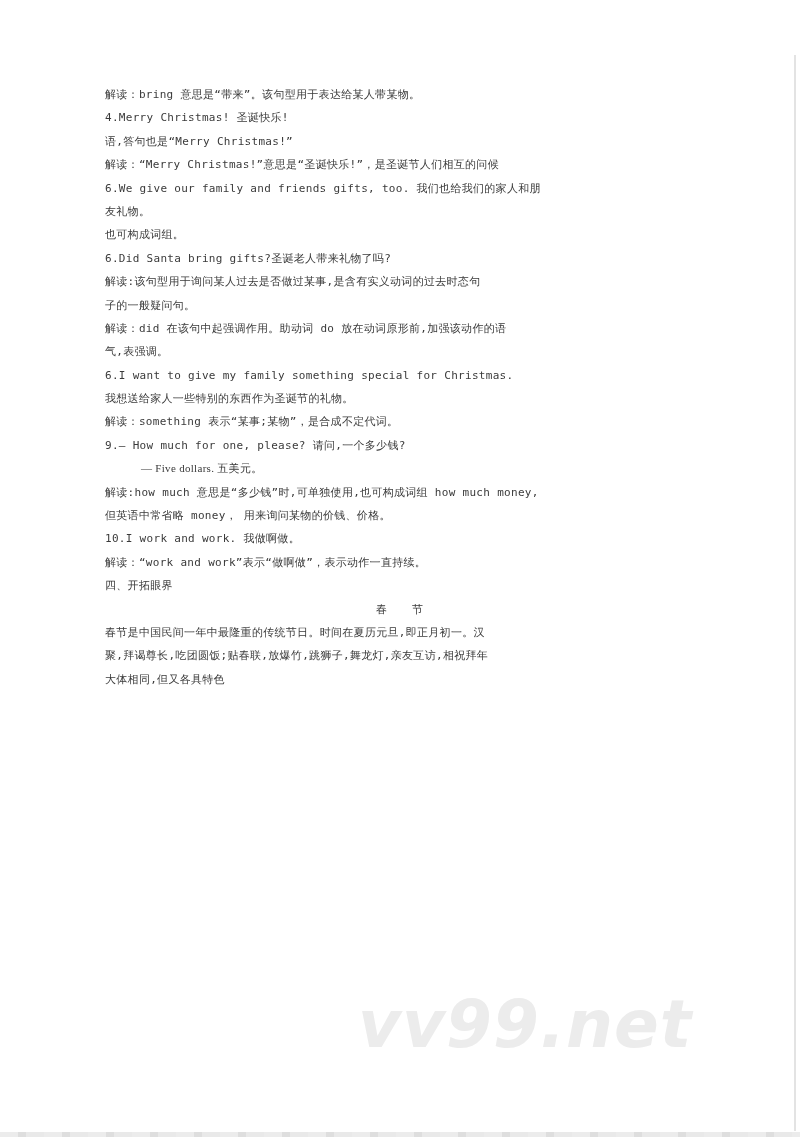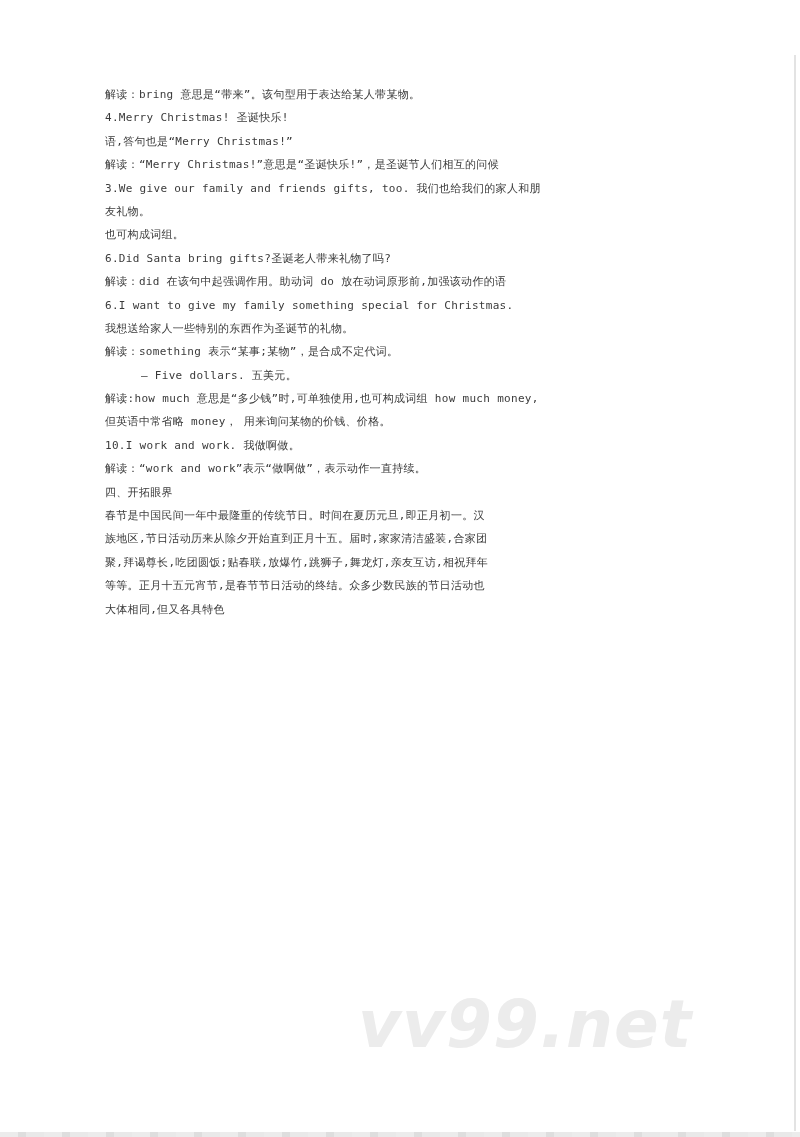--- a/index.html
+++ b/index.html
@@ -23,20 +23,21 @@
   }
   .line {
     font-size: 11px;
     line-height: 23.4px;
     height: 23.4px;
     white-space: nowrap;
     letter-spacing: 0.3px;
   }
   .line.indent {
     padding-left: 36px;
+    font-family: Liberation Serif, serif;
   }
   .line.center {
     text-align: center;
     letter-spacing: 1px;
   }
   .watermark {
     position: absolute;
     left: 358px;
     top: 986px;
     font-family: "DejaVu Sans", "Liberation Sans", sans-serif;
@@ -67,36 +68,39 @@
 </style>
 </head>
 <body>
 
 <div class="page">
   <div class="content" id="content" style="color: rgb(58, 58, 58);">
       <div class="line">解读：bring 意思是“带来”。该句型用于表达给某人带某物。</div>
       <div class="line">4.Merry Christmas! 圣诞快乐!</div>
       <div class="line">语,答句也是“Merry Christmas!”</div>
       <div class="line">解读：“Merry Christmas!”意思是“圣诞快乐!”，是圣诞节人们相互的问候</div>
-      <div class="line">3.We give our family and friends gifts, too. 我们也给我们的家人和朋</div>
+      <div class="line">6.We give our family and friends gifts, too. 我们也给我们的家人和朋</div>
       <div class="line">友礼物。</div>
       <div class="line">也可构成词组。</div>
       <div class="line">6.Did Santa bring gifts?圣诞老人带来礼物了吗?</div>
+      <div class="line">解读:该句型用于询问某人过去是否做过某事,是含有实义动词的过去时态句</div>
+      <div class="line">子的一般疑问句。</div>
       <div class="line">解读：did 在该句中起强调作用。助动词 do 放在动词原形前,加强该动作的语</div>
+      <div class="line">气,表强调。</div>
       <div class="line">6.I want to give my family something special for Christmas.</div>
       <div class="line">我想送给家人一些特别的东西作为圣诞节的礼物。</div>
       <div class="line">解读：something 表示“某事;某物”，是合成不定代词。</div>
+      <div class="line">9.— How much for one, please? 请问,一个多少钱?</div>
       <div class="line indent">— Five dollars. 五美元。</div>
       <div class="line">解读:how much 意思是“多少钱”时,可单独使用,也可构成词组 how much money,</div>
       <div class="line">但英语中常省略 money， 用来询问某物的价钱、价格。</div>
       <div class="line">10.I work and work. 我做啊做。</div>
       <div class="line">解读：“work and work”表示“做啊做”，表示动作一直持续。</div>
       <div class="line">四、开拓眼界</div>
+      <div class="line center">春　　节</div>
       <div class="line">春节是中国民间一年中最隆重的传统节日。时间在夏历元旦,即正月初一。汉</div>
-      <div class="line">族地区,节日活动历来从除夕开始直到正月十五。届时,家家清洁盛装,合家团</div>
       <div class="line">聚,拜谒尊长,吃团圆饭;贴春联,放爆竹,跳狮子,舞龙灯,亲友互访,相祝拜年</div>
-      <div class="line">等等。正月十五元宵节,是春节节日活动的终结。众多少数民族的节日活动也</div>
       <div class="line">大体相同,但又各具特色</div>
     </div>
   <div class="watermark" style="color: rgb(236, 236, 236);">vv99.net</div>
   <div class="right-edge" style="background: rgb(227, 227, 227);"></div>
   <div class="bottom-edge"></div>
 </div>
 
 </body></html>

